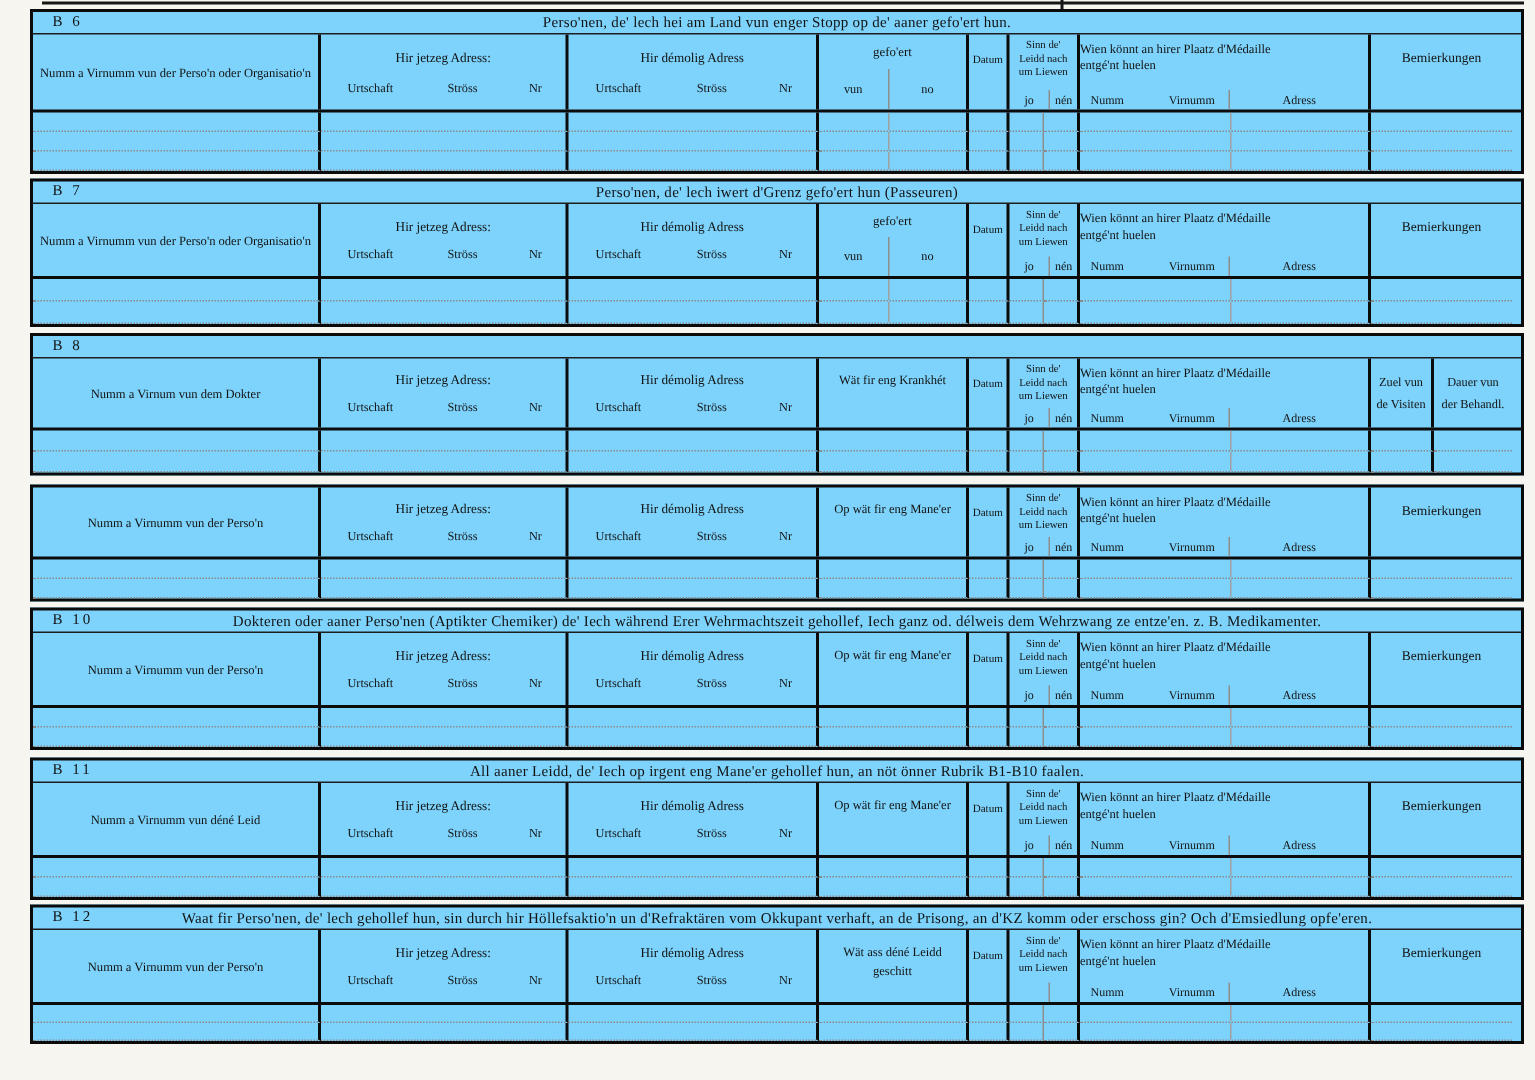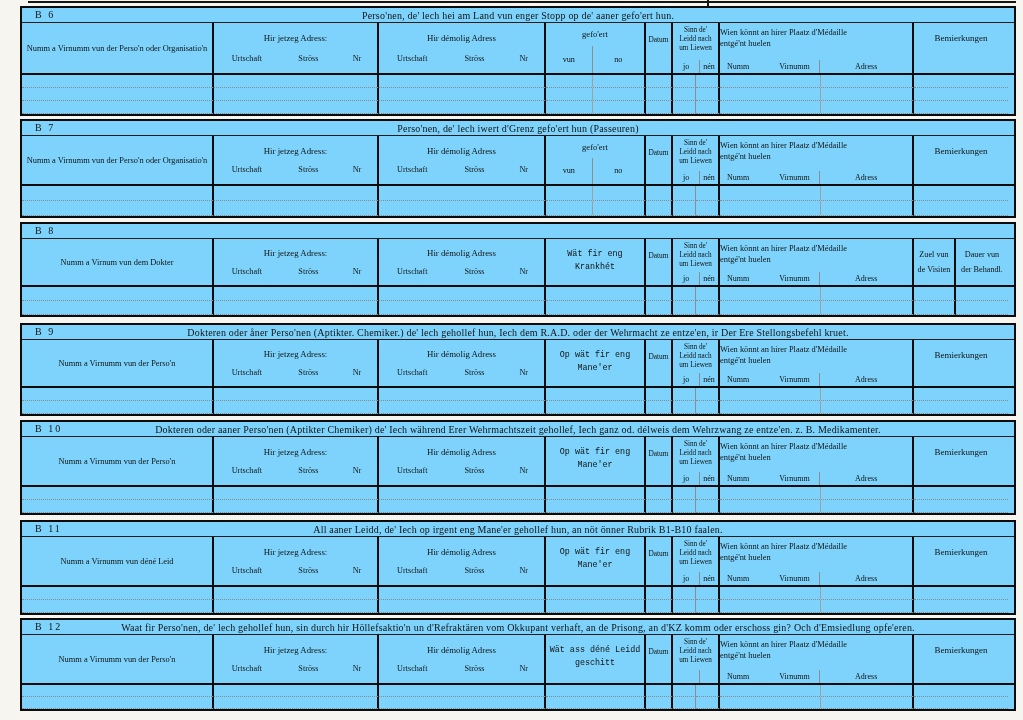--- a/index.html
+++ b/index.html
@@ -26,21 +26,21 @@
 
   .name-col{display:flex;align-items:center;justify-content:center;}
   .name-col span{font-size:8.4px;white-space:nowrap;}
 
   .addr-col{display:flex;flex-direction:column;justify-content:space-evenly;}
   .addr-top{text-align:center;font-size:8.8px;}
   .addr-sub{display:flex;}
   .addr-sub span{font-size:8.2px;text-align:center;}
   .addr-sub .a0{flex:1.15;} .addr-sub .a1{flex:1;} .addr-sub .a2{flex:0.7;}
 
-  .c4-plain{display:flex;flex-direction:column;align-items:center;padding-top:9px;font-family:Liberation Mono, monospace;}
+  .c4-plain{display:flex;flex-direction:column;align-items:center;padding-top:9px;}
   .c4-plain span{font-size:8.4px;text-align:center;line-height:1.5;}
   .c4-split{display:flex;flex-direction:column;}
   .c4-split .c4-label{height:45%;display:flex;align-items:center;justify-content:center;font-size:8.6px;}
   .split-sub{height:55%;display:flex;font-size:8.2px;}
   .split-sub .s0{width:47%;display:flex;align-items:center;justify-content:center;border-right:1px solid #8d8d8d;}
   .split-sub .s1{width:53%;display:flex;align-items:center;justify-content:center;}
 
   .datum-col{display:flex;justify-content:center;padding-top:12px;}
   .datum-col span{font-size:7.4px;}
 
@@ -374,24 +374,20 @@
           <div class="cell b-r1" style="width: 23px;"></div>
           <div class="cell b-r2" style="width: 24px;"></div>
           <div class="cell b-r2" style="width: 194px;">
             <div class="iv" style="left: 52%;"></div>
           </div>
           <div class="cell b-r2" style="width: 42px;"></div>
           <div class="cell " style="width: 52px;"></div>
         </div>
       </div>
       <div class="section" style="margin-bottom: 4px;">
-        <div class="title-row">
-          <span class="sec-id">B 9</span>
-          <div class="sec-title"><span>Dokteren oder åner Perso'nen (Aptikter. Chemiker.) de' lech gehollef hun, Iech dem R.A.D. oder der Wehrmacht ze entze'en, ir Der Ere Stellongsbefehl kruet.</span></div>
-        </div>
         <div class="header-row" style="height: 46px;">
           <div class="col name-col b-r2" style="width: 192px;">
             <span>Numm a Virnumm vun der Perso'n</span>
           </div>
           <div class="col addr-col b-r2" style="width: 165px;">
             <div class="addr-top"><span>Hir jetzeg Adress:</span></div>
             <div class="addr-sub">
               <span class="a0">Urtschaft</span>
               <span class="a1">Ströss</span>
               <span class="a2">Nr</span>

